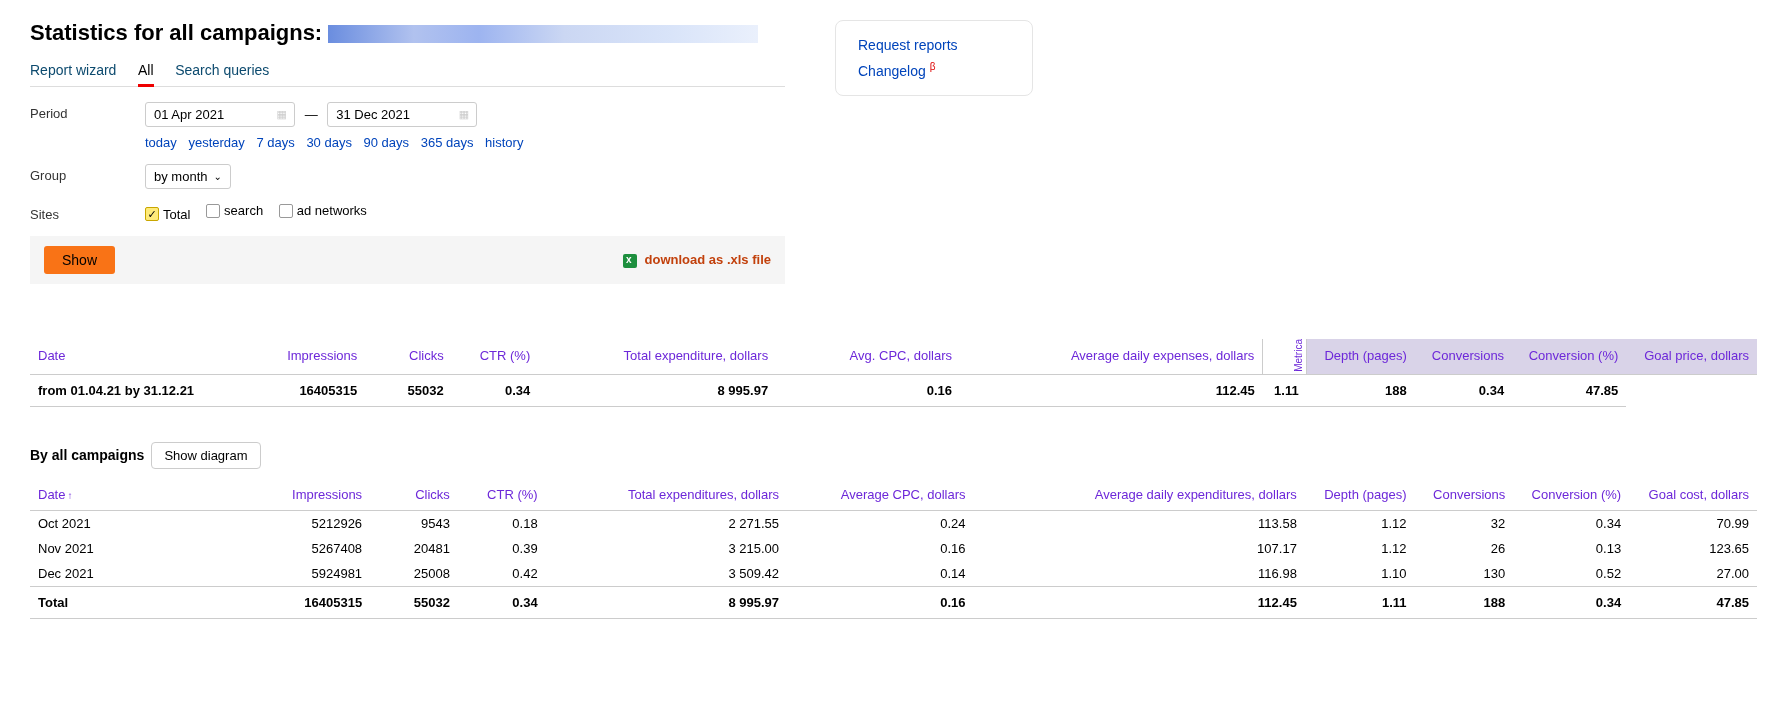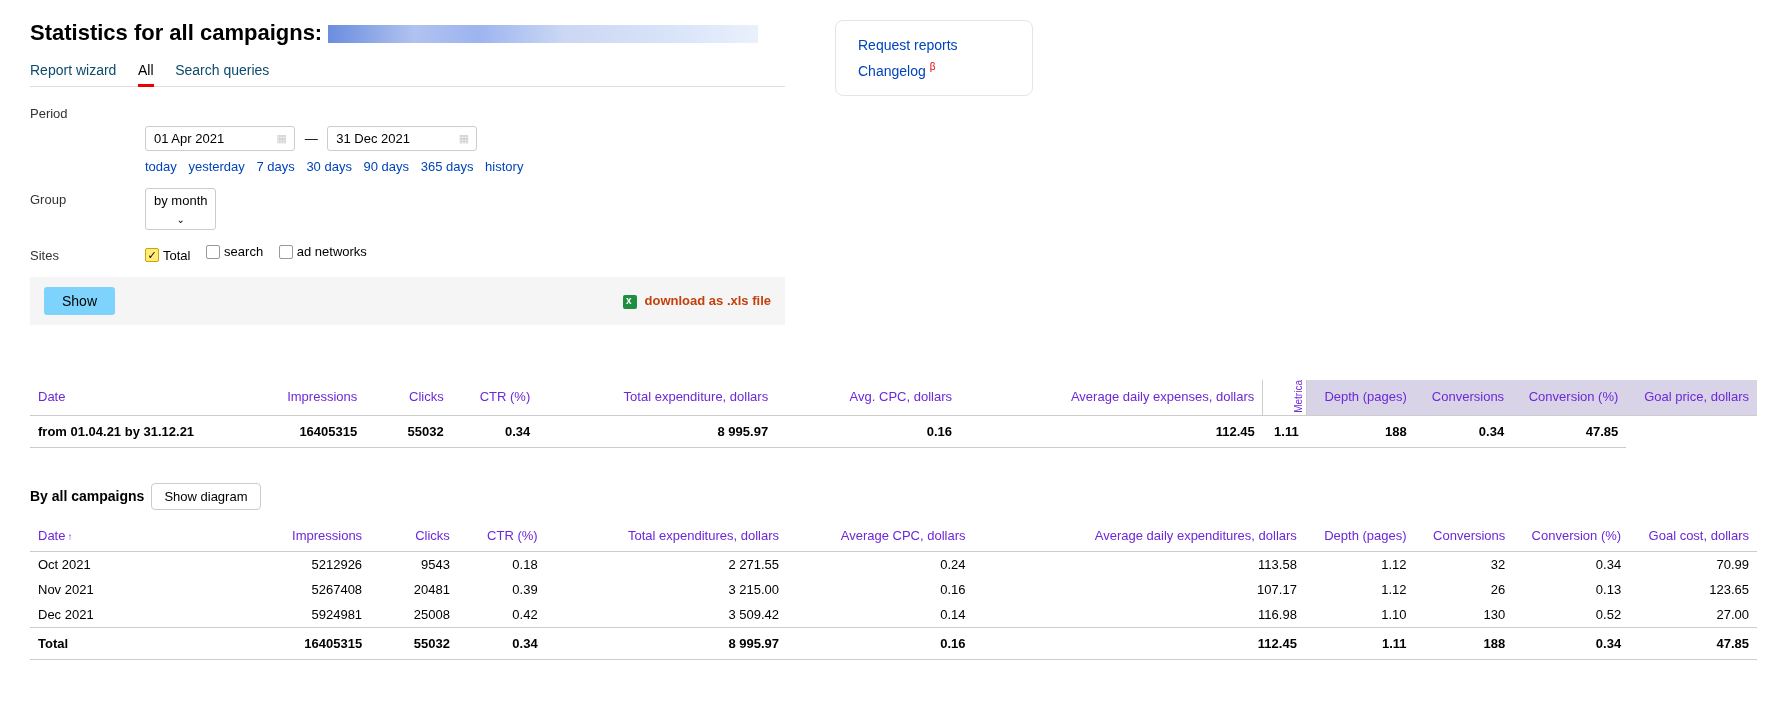--- a/index.html
+++ b/index.html
@@ -43,45 +43,45 @@
     cursor: pointer;
     font-size: 14px;
   }
   .tab.active { color: #000; border-bottom: 3px solid #e00; margin-bottom: -1px; padding-bottom: 6px; }
   .filter-row { display: flex; align-items: flex-start; margin-bottom: 14px; font-size: 13px; }
   .filter-label { width: 115px; color: #333; padding-top: 4px; }
   .filter-body { flex: 1; }
   .date-input {
     display: inline-flex; align-items: center; justify-content: space-between;
     border: 1px solid #ccc; border-radius: 3px; padding: 4px 8px; width: 150px;
-    background: #fff; font-size: 13px; margin-top: 24px;
+    background: #fff; font-size: 13px;
   }
   .cal-icon { color: #ccc; font-size: 11px; letter-spacing: -1px; }
   .dash { margin: 0 6px; }
   .quick-links { margin-top: 8px; }
   .quick-links a { color: #0044bb; text-decoration: none; margin-right: 8px; font-size: 13px; }
   .select {
     border: 1px solid #ccc; border-radius: 3px; padding: 4px 8px;
-    display: inline-flex; align-items: center; gap: 6px; background: #fff; font-size: 13px; flex-direction: column;
+    display: inline-flex; align-items: center; gap: 6px; background: #fff; font-size: 13px;
   }
   .chev { font-size: 10px; }
   .chk { display: inline-flex; align-items: center; margin-right: 12px; font-size: 13px; }
   .chk-box {
     width: 14px; height: 14px; border: 1px solid #999; border-radius: 2px;
     margin-right: 4px; display: inline-flex; align-items: center; justify-content: center;
     font-size: 11px; background: #fff;
   }
   .chk-box.checked { background: #ffeb7a; border-color: #c9a600; }
   .action-bar {
     background: #f5f5f5; padding: 10px 14px;
     display: flex; align-items: center; justify-content: space-between;
     margin-top: 10px;
   }
   .show-btn {
-    background: #7dd3fc; border: none; border-radius: 3px;
+    background: #f97316; border: none; border-radius: 3px;
     padding: 6px 18px; font-size: 14px; cursor: pointer;
   }
   .xls-link { color: #c2410c; text-decoration: none; font-size: 13px; font-weight: bold; }
   .xls-icon {
     display: inline-block; width: 14px; height: 14px;
     background: #1d8f3e; border-radius: 2px; vertical-align: middle; margin-right: 4px;
     position: relative;
   }
   .xls-icon::after { content: 'x'; color: #fff; font-size: 10px; position: absolute; top: 0; left: 3px; }
 

